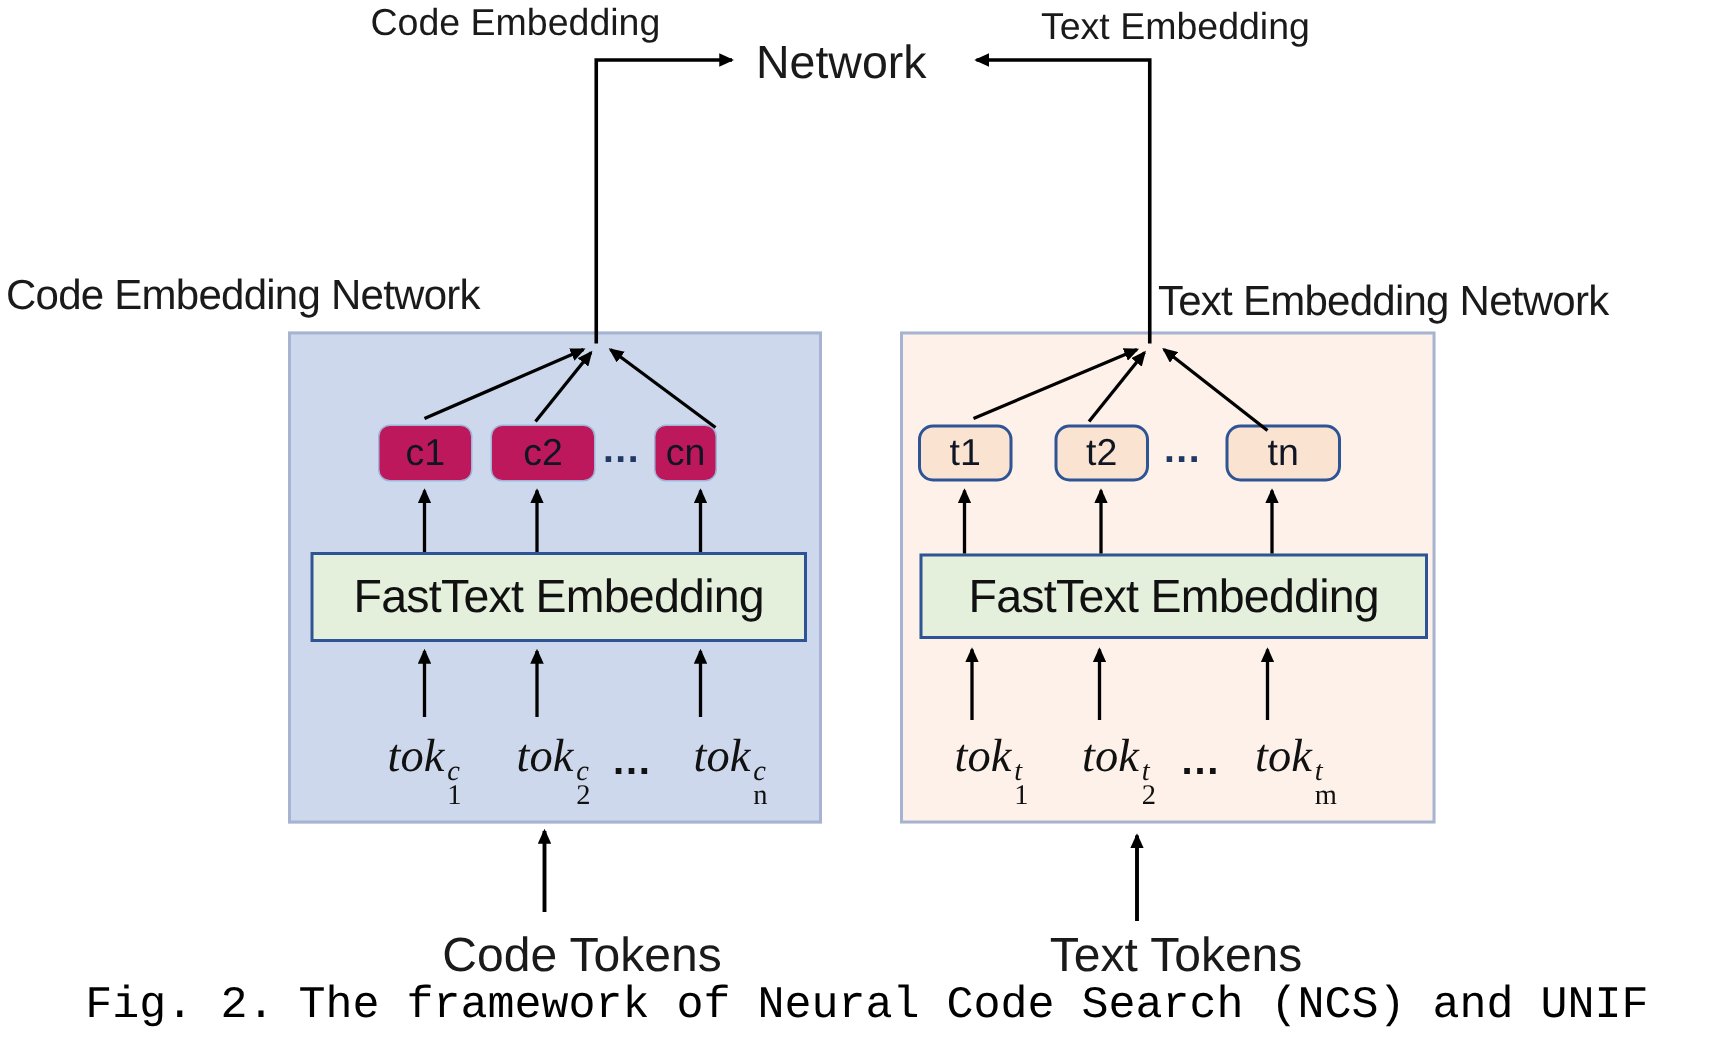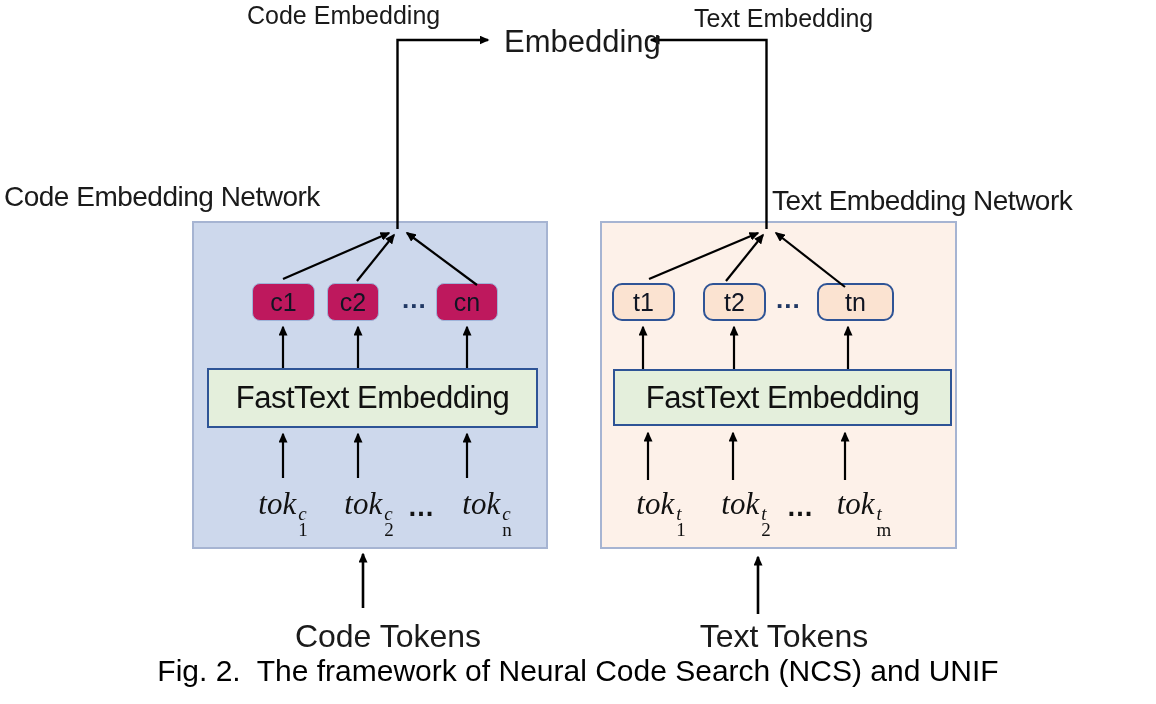--- a/index.html
+++ b/index.html
@@ -28,22 +28,22 @@
   .fasttext-text{left:613px;top:369px;width:339px;height:57px;}
   .unit{
     position:absolute;z-index:2;box-sizing:border-box;
     height:38px;top:283px;
     display:flex;align-items:center;justify-content:center;
     font-size:25px;color:#101523;
   }
   .unit-c{background:#be185d;border:1.5px solid #9fb4d9;border-radius:8px;}
   .unit-t{background:#fbe3d1;border:2px solid #2f5496;border-radius:10px;}
   .u-c1{left:252px;width:63px;}
-  .u-c2{left:327px;width:52px;}
-  .u-cn{left:436px;width:62px;}
+  .u-c2{left:327px;width:70px;}
+  .u-cn{left:436px;width:42px;}
   .u-t1{left:612px;width:63px;}
   .u-t2{left:703px;width:63px;}
   .u-tn{left:817px;width:77px;}
   .unit-dots{
     position:absolute;z-index:2;top:284px;
     font-size:26px;font-weight:700;color:#203864;letter-spacing:1px;
   }
   .dots-c{left:402px;}
   .dots-t{left:776px;}
   .lbl{position:absolute;z-index:4;white-space:nowrap;}
@@ -66,21 +66,21 @@
     font-size:19px;line-height:16px;margin-left:2px;vertical-align:-6px;
   }
   .tok-sup{font-style:italic;}
   .tok-sub{font-style:normal;}
   .tok-dots{
     position:absolute;z-index:2;top:492px;transform:translateX(-50%);
     font-size:27px;font-weight:700;color:#111;
   }
   .caption{
     position:absolute;z-index:4;left:0;top:654px;width:1156px;
-    text-align:center;font-family:Liberation Sans, sans-serif;
+    text-align:center;font-family:Liberation Mono, monospace;
     font-size:30px;color:#000;white-space:nowrap;
   }
   .caption .fig-label{margin-right:16px;}
 </style>
 </head>
 <body>
 
 <div class="page">
 
   <svg class="arrow-layer" width="1156" height="704" viewBox="0 0 1156 704" xmlns="http://www.w3.org/2000/svg">
@@ -117,21 +117,21 @@
     <line x1="648" y1="480" x2="648" y2="433" stroke="#000" stroke-width="2.2" marker-end="url(#ah)"></line>
     <line x1="733" y1="480" x2="733" y2="433" stroke="#000" stroke-width="2.2" marker-end="url(#ah)"></line>
     <line x1="845" y1="480" x2="845" y2="433" stroke="#000" stroke-width="2.2" marker-end="url(#ah)"></line>
 
     <line x1="363" y1="608" x2="363" y2="554" stroke="#000" stroke-width="2.6" marker-end="url(#ah)"></line>
     <line x1="758" y1="614" x2="758" y2="557" stroke="#000" stroke-width="2.6" marker-end="url(#ah)"></line>
   </svg>
 
   <div class="lbl lbl-code-emb">Code Embedding</div>
   <div class="lbl lbl-text-emb">Text Embedding</div>
-  <div class="lbl lbl-distance">Embedding</div>
+  <div class="lbl lbl-distance">Network</div>
 
   <div class="lbl lbl-net lbl-net-code">Code Embedding Network</div>
   <div class="lbl lbl-net lbl-net-text">Text Embedding Network</div>
 
   <div class="panel panel-code"></div>
   <div class="panel panel-text"></div>
 
   <div class="unit unit-c u-c1">c1</div>
   <div class="unit unit-c u-c2">c2</div>
   <div class="unit-dots dots-c">...</div>

